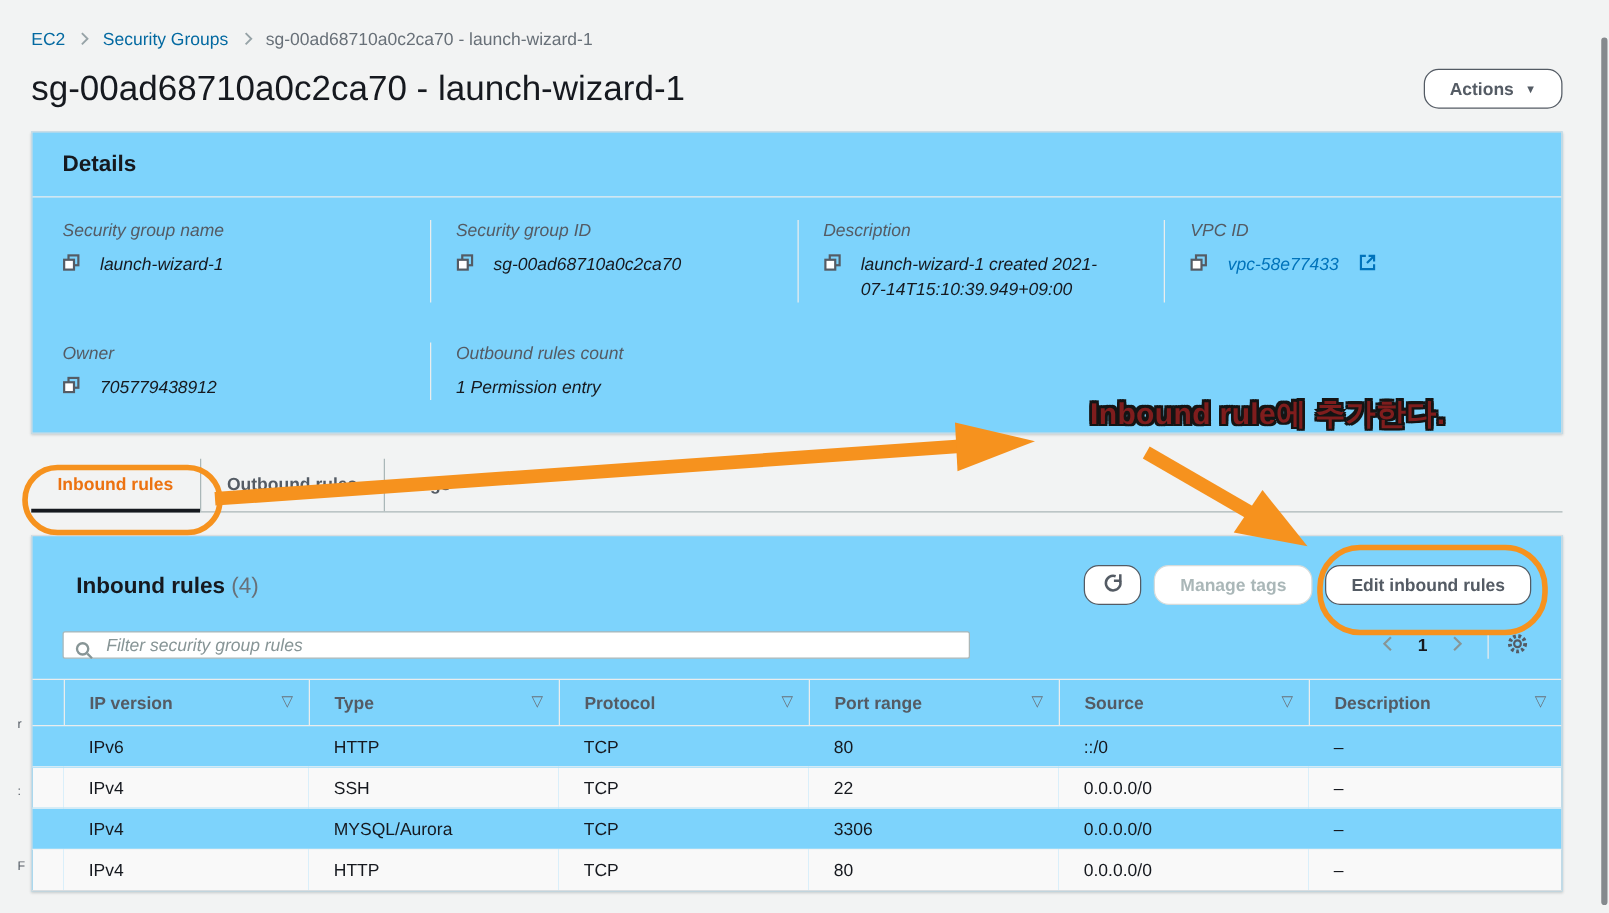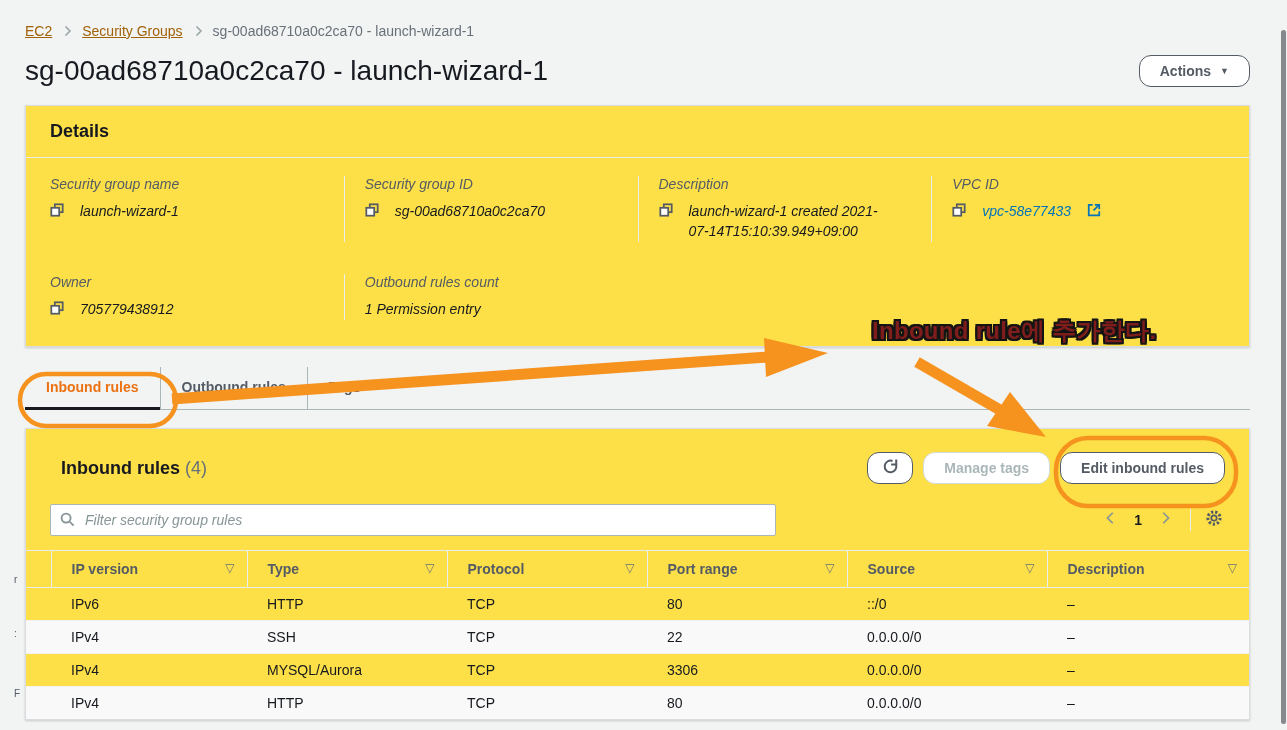--- a/index.html
+++ b/index.html
@@ -9,40 +9,40 @@
     background:#f2f3f3;
     font-family:"Liberation Sans", sans-serif;
     position:relative;
     overflow:hidden;
     color:#16191f;
   }
   .content { position:absolute; left:25px; top:0; width:1225px; }
 
   
   .breadcrumb { padding-top:23px; font-size:14px; display:flex; align-items:center; gap:9px; }
-  .crumb-link { color:#a16207; cursor:pointer;text-decoration:underline; }
+  .crumb-link { color:#0369a1; cursor:pointer; }
   .crumb-current { color:#687078; }
   .crumb-sep { display:flex; align-items:center; }
 
   
   .title-row { margin-top:16px; display:flex; justify-content:space-between; align-items:center; }
   .page-title { font-size:28px; font-weight:normal; margin:0; color:#16191f; }
   .btn {
     display:inline-flex; align-items:center; justify-content:center; gap:9px;
     background:#fff; border:1px solid #545b64; border-radius:12px;
     padding:0 20px; height:32px; font-size:14px; font-weight:bold; color:#545b64;
     cursor:pointer; white-space:nowrap;
   }
   .btn .caret { font-size:9px; color:#545b64; }
   .btn.disabled { color:#aab7b8; border-color:#d5dbdb; cursor:default; }
   .btn.icon-only { width:46px; padding:0; }
 
   
   .card {
-    background:#fde047; border:1px solid #d9dde0;
+    background:#7dd3fc; border:1px solid #d9dde0;
     box-shadow:0 1px 2px rgba(0,28,36,.18);
   }
   .details-card { margin-top:18px; }
   .card-header { padding:15px 24px; border-bottom:1px solid #eaeded; }
   .card-header h2 { margin:0; font-size:18px; font-weight:bold; color:#16191f; }
   .details-grid { display:grid; grid-template-columns:repeat(4,1fr); padding:18px 24px 26px; row-gap:32px;font-style:italic; }
   .field { padding-right:18px; }
   .field.bl { border-left:1px solid #eaeded; padding-left:20px; }
   .field-label { font-size:14px; color:#545b64; margin-bottom:9px; }
   .field-value { font-size:14px; color:#16191f; display:flex; align-items:flex-start; gap:16px; line-height:1.45; padding-right:26px; }
@@ -59,21 +59,21 @@
   
   .panel { margin-top:18px; }
   .panel-head { display:flex; justify-content:space-between; align-items:center; padding:18px 24px 0; }
   .panel-title { margin:11px; font-size:18px; font-weight:bold; color:#16191f; }
   .panel-count { font-weight:normal; color:#687078; }
   .head-buttons { display:flex; gap:10px; }
 
   .filter-row { display:flex; justify-content:space-between; align-items:center; padding:14px 24px 0; }
   .search-box { position:relative; width:726px; }
   .search-box input {
-    width:100%; height:32px; border:1px solid #aab7b8; border-radius:2px;
+    width:100%; height:22px; border:1px solid #aab7b8; border-radius:2px;
     padding:0 8px 0 34px; font-size:14px; font-family:"Liberation Sans",sans-serif; color:#16191f; outline:none;
   }
   .search-box input::placeholder { color:#879596; font-style:italic; }
   .search-ico { position:absolute; left:10px; top:8px; }
 
   .pager { display:flex; align-items:center; }
   .pager .pg-btn { background:none; border:none; padding:4px 6px; cursor:pointer; display:flex; align-items:center; }
   .pager .page-num { font-size:14px; font-weight:bold; color:#16191f; padding:0 10px; }
   .pager .pg-div { width:1px; height:22px; background:#eaeded; margin:0 12px; }
   .pager .gear-btn { background:none; border:none; cursor:pointer; display:flex; align-items:center; padding:2px; }

